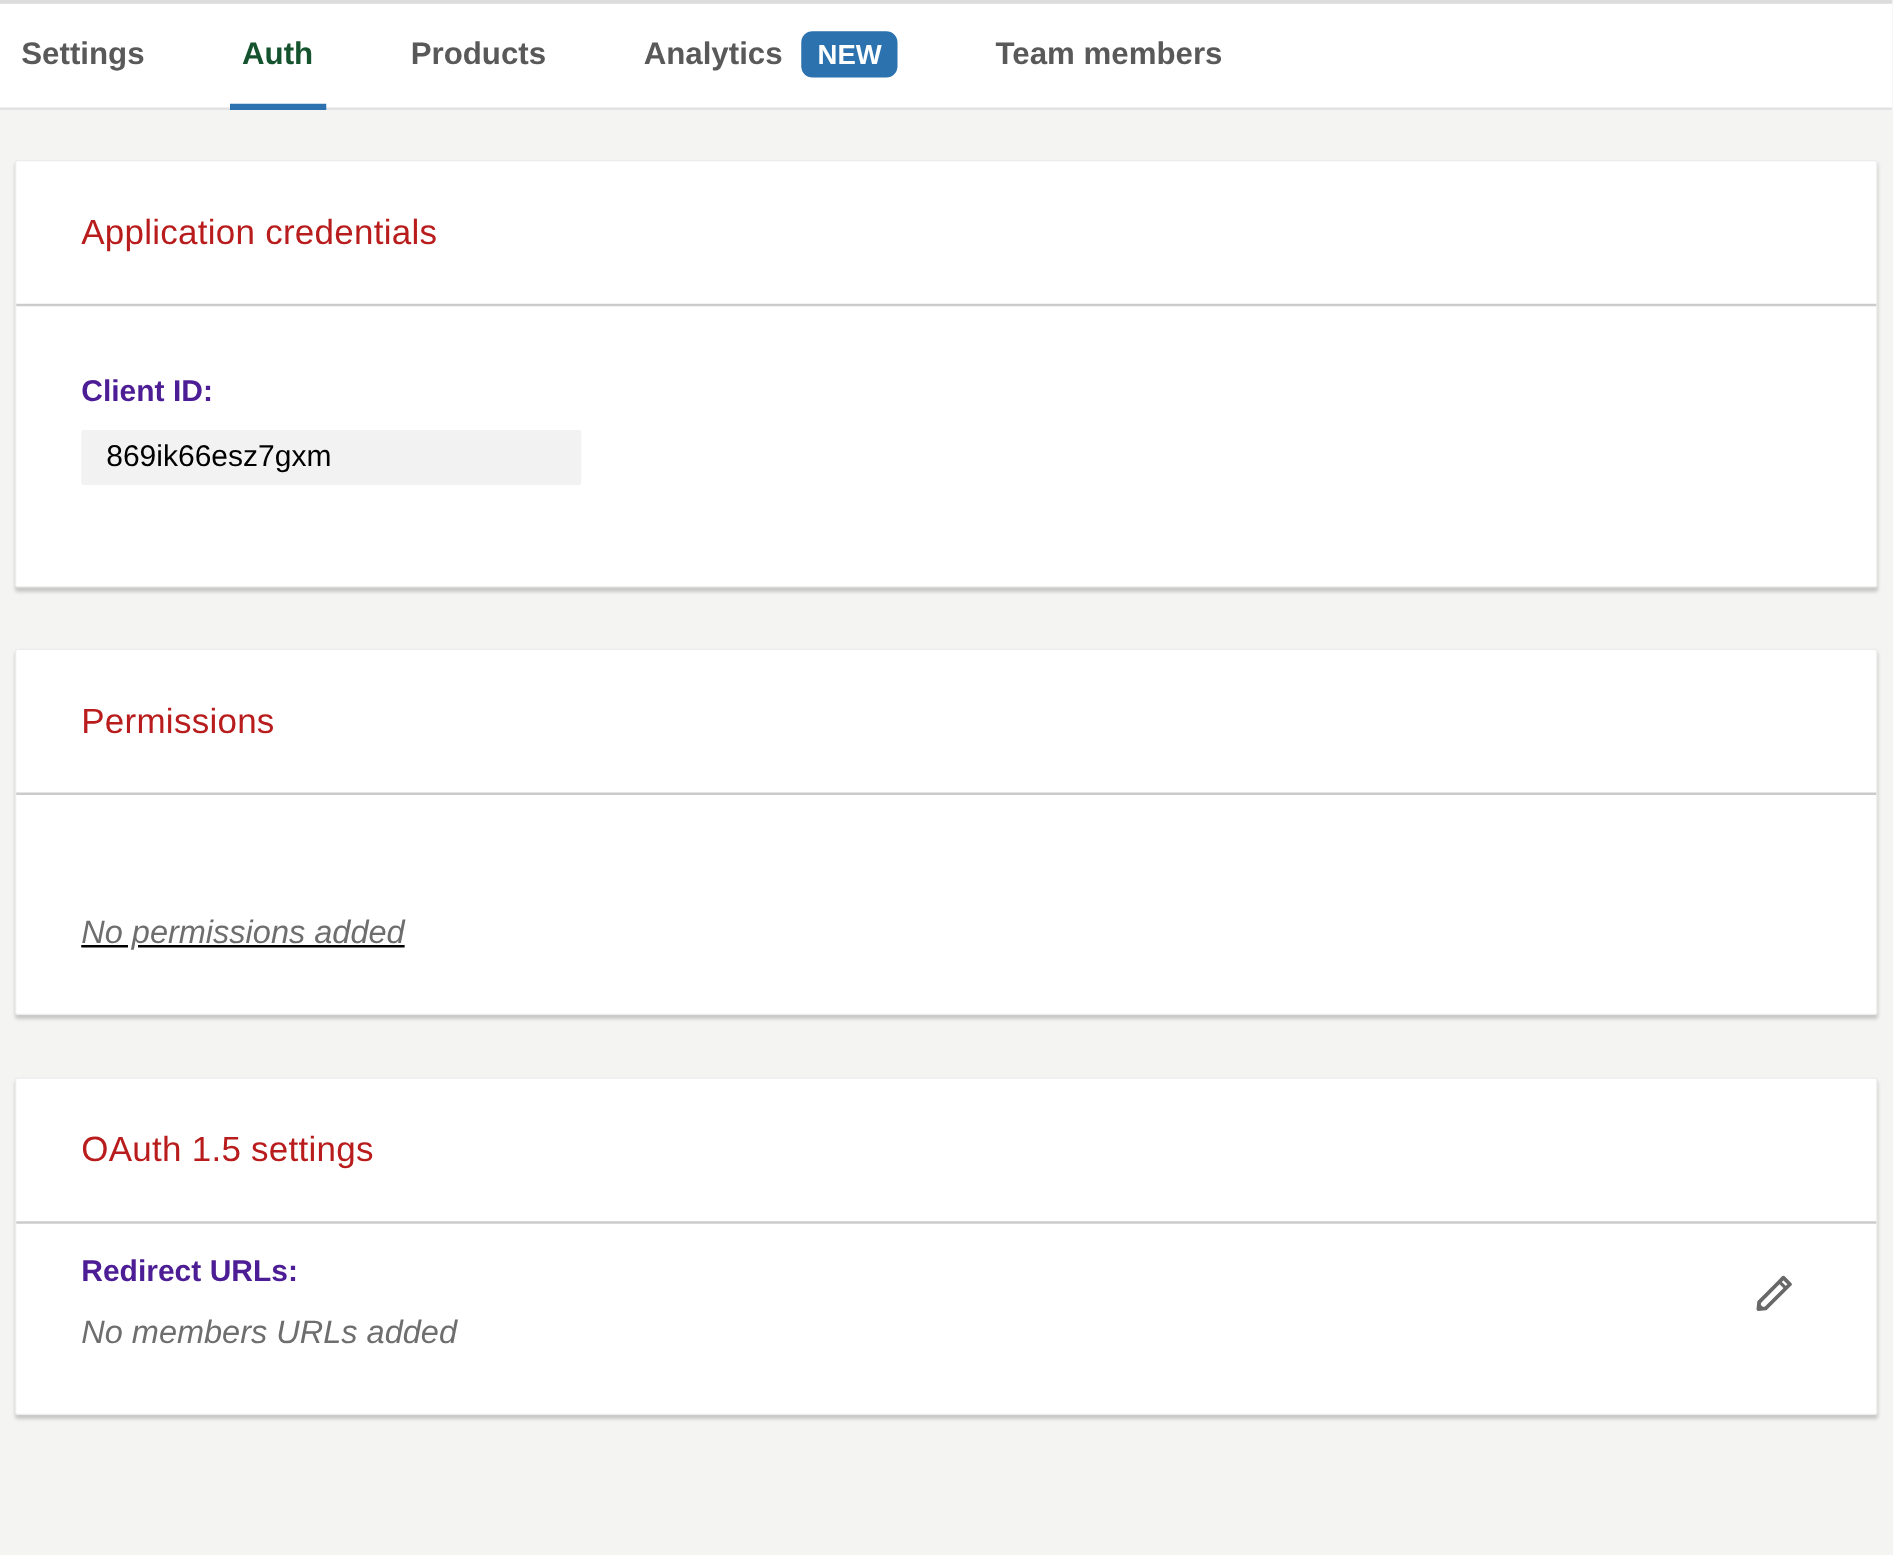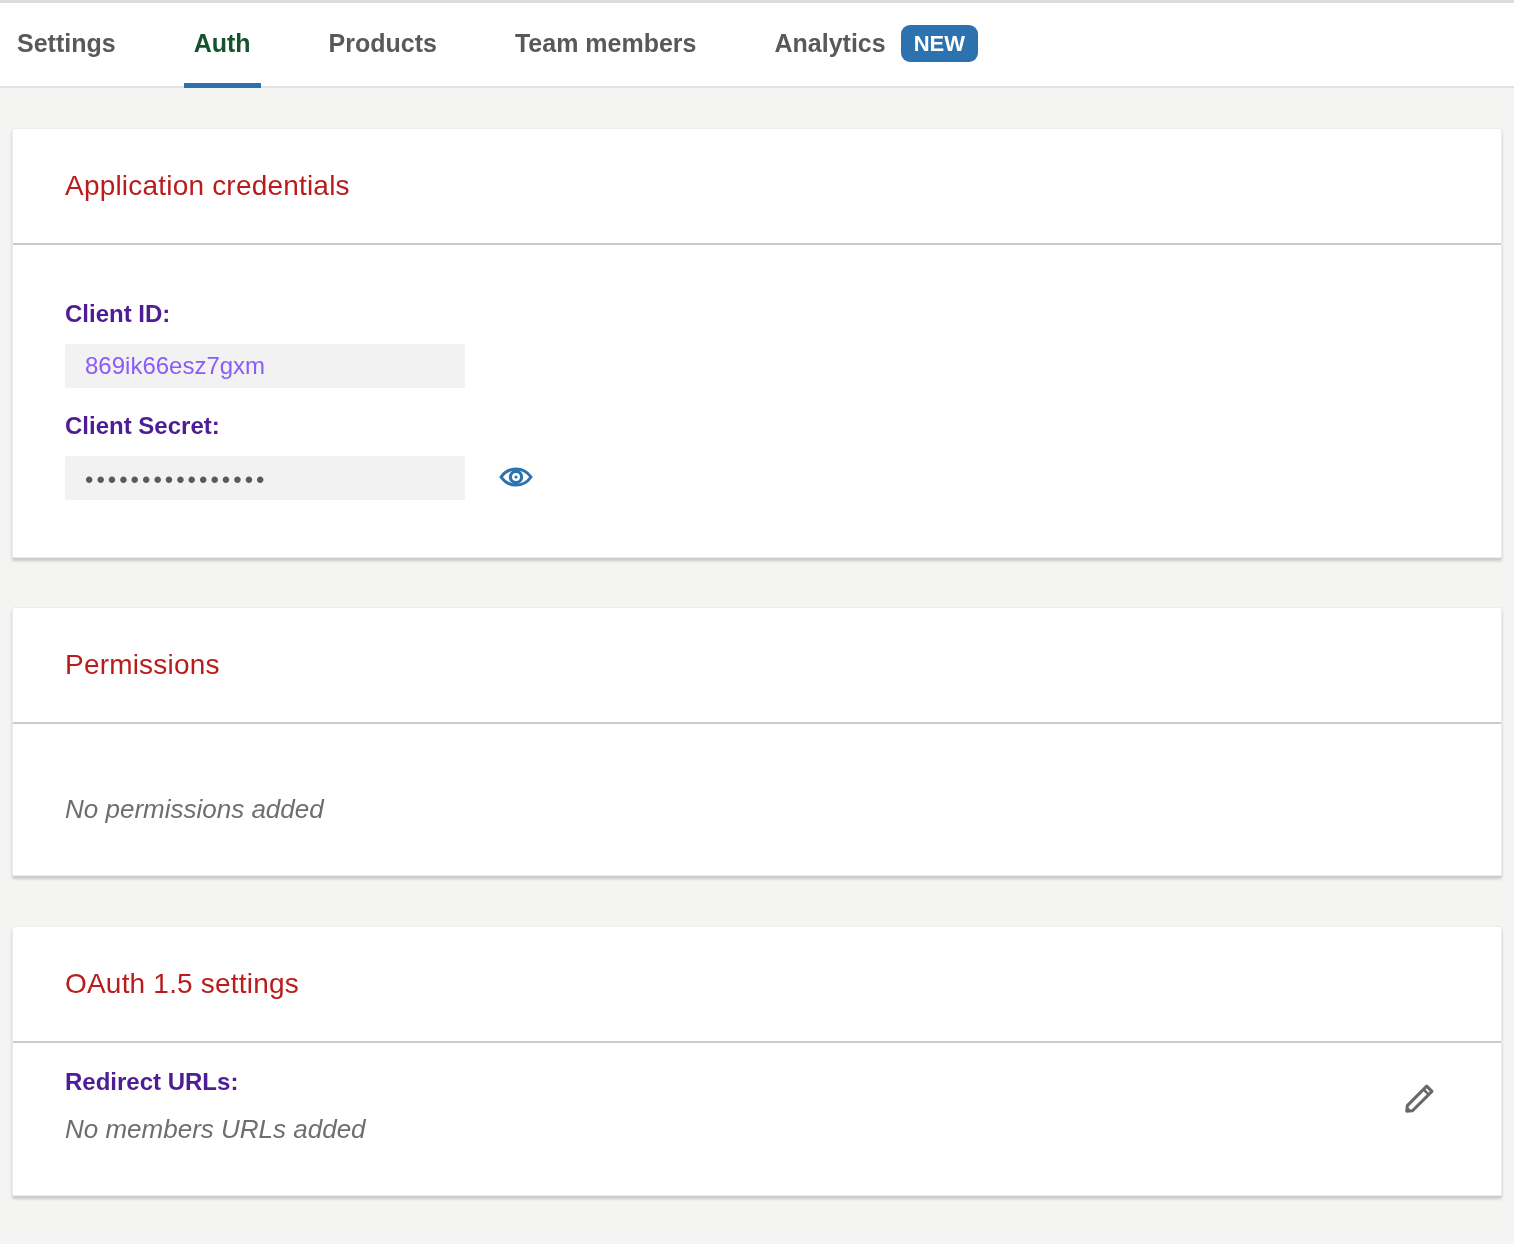--- a/index.html
+++ b/index.html
@@ -71,39 +71,39 @@
   }
   .card-title {
     font-size: 28px;
     font-weight: 400;
     color: #b91c1c;
     letter-spacing: 0.2px;
   }
   .card-body { position: relative; padding: 0 52px; }
 
   .card-credentials .card-body { padding-top: 55px; padding-bottom: 57px; }
-  .card-permissions .card-body { padding-top: 70px; padding-bottom: 50px; }
+  .card-permissions .card-body { padding-top: 94px; padding-bottom: 50px; text-decoration: underline; }
   .card-oauth       .card-body { padding-top: 25px; padding-bottom: 50px; }
 
   .field-label {
     font-size: 24px;
     font-weight: 700;
     color: #4c1d95;
     margin-bottom: 16px;
   }
   .field-box {
     width: 400px;
     height: 44px;
     background: #f2f2f2;
     border: none;
     border-radius: 2px;
     padding: 0 20px;
     font-family: "Liberation Sans", sans-serif;
     font-size: 24px;
-    color: #8b5cf6;
+    color: #000000;
     display: block;
   }
   .field-box.secret {
     font-size: 24px;
     letter-spacing: 3px;
     color: #5a5a5a;
     padding-top: 4px;
   }
   .client-id-row { margin-bottom: 24px; }
   .secret-row { display: flex; align-items: center; }
@@ -140,51 +140,36 @@
   <div class="tab">
     <span>Settings</span>
   </div>
   <div class="tab active">
     <span>Auth</span>
   </div>
   <div class="tab">
     <span>Products</span>
   </div>
   <div class="tab">
-    <span>Team members</span>
+    <span>Analytics</span>
+    <span class="badge-new">NEW</span>
   </div>
   <div class="tab">
-    <span>Analytics</span>
-    <span class="badge-new">NEW</span>
+    <span>Team members</span>
   </div>
 </nav>
 
 <section class="card card-credentials">
   <div class="card-header">
     <h2 class="card-title">Application credentials</h2>
   </div>
   <div class="card-body">
     <div class="client-id-row">
       <div class="field-label">Client ID:</div>
       <input class="field-box" type="text" readonly="" value="869ik66esz7gxm" style="">
-    </div>
-    <div>
-      <div class="field-label">Client Secret:</div>
-      <div class="secret-row">
-        <input class="field-box secret" type="text" readonly="" value="••••••••••••••••" style="">
-        <button class="icon-button eye-button">
-          <span>
-            <svg width="34" height="30" viewBox="0 0 34 28" fill="none">
-              <path d="M2 14 C9.5 3.2 24.5 3.2 32 14 C24.5 24.8 9.5 24.8 2 14 Z" stroke="#2b72ae" stroke-width="3" fill="none"></path>
-              <circle cx="17" cy="14" r="5.6" stroke="#2b72ae" stroke-width="3.2" fill="none"></circle>
-              <circle cx="17" cy="14" r="1.6" fill="#2b72ae"></circle>
-            </svg>
-          </span>
-        </button>
-      </div>
     </div>
   </div>
 </section>
 
 <section class="card card-permissions">
   <div class="card-header">
     <h2 class="card-title">Permissions</h2>
   </div>
   <div class="card-body">
     <div class="empty-text">No permissions added</div>

